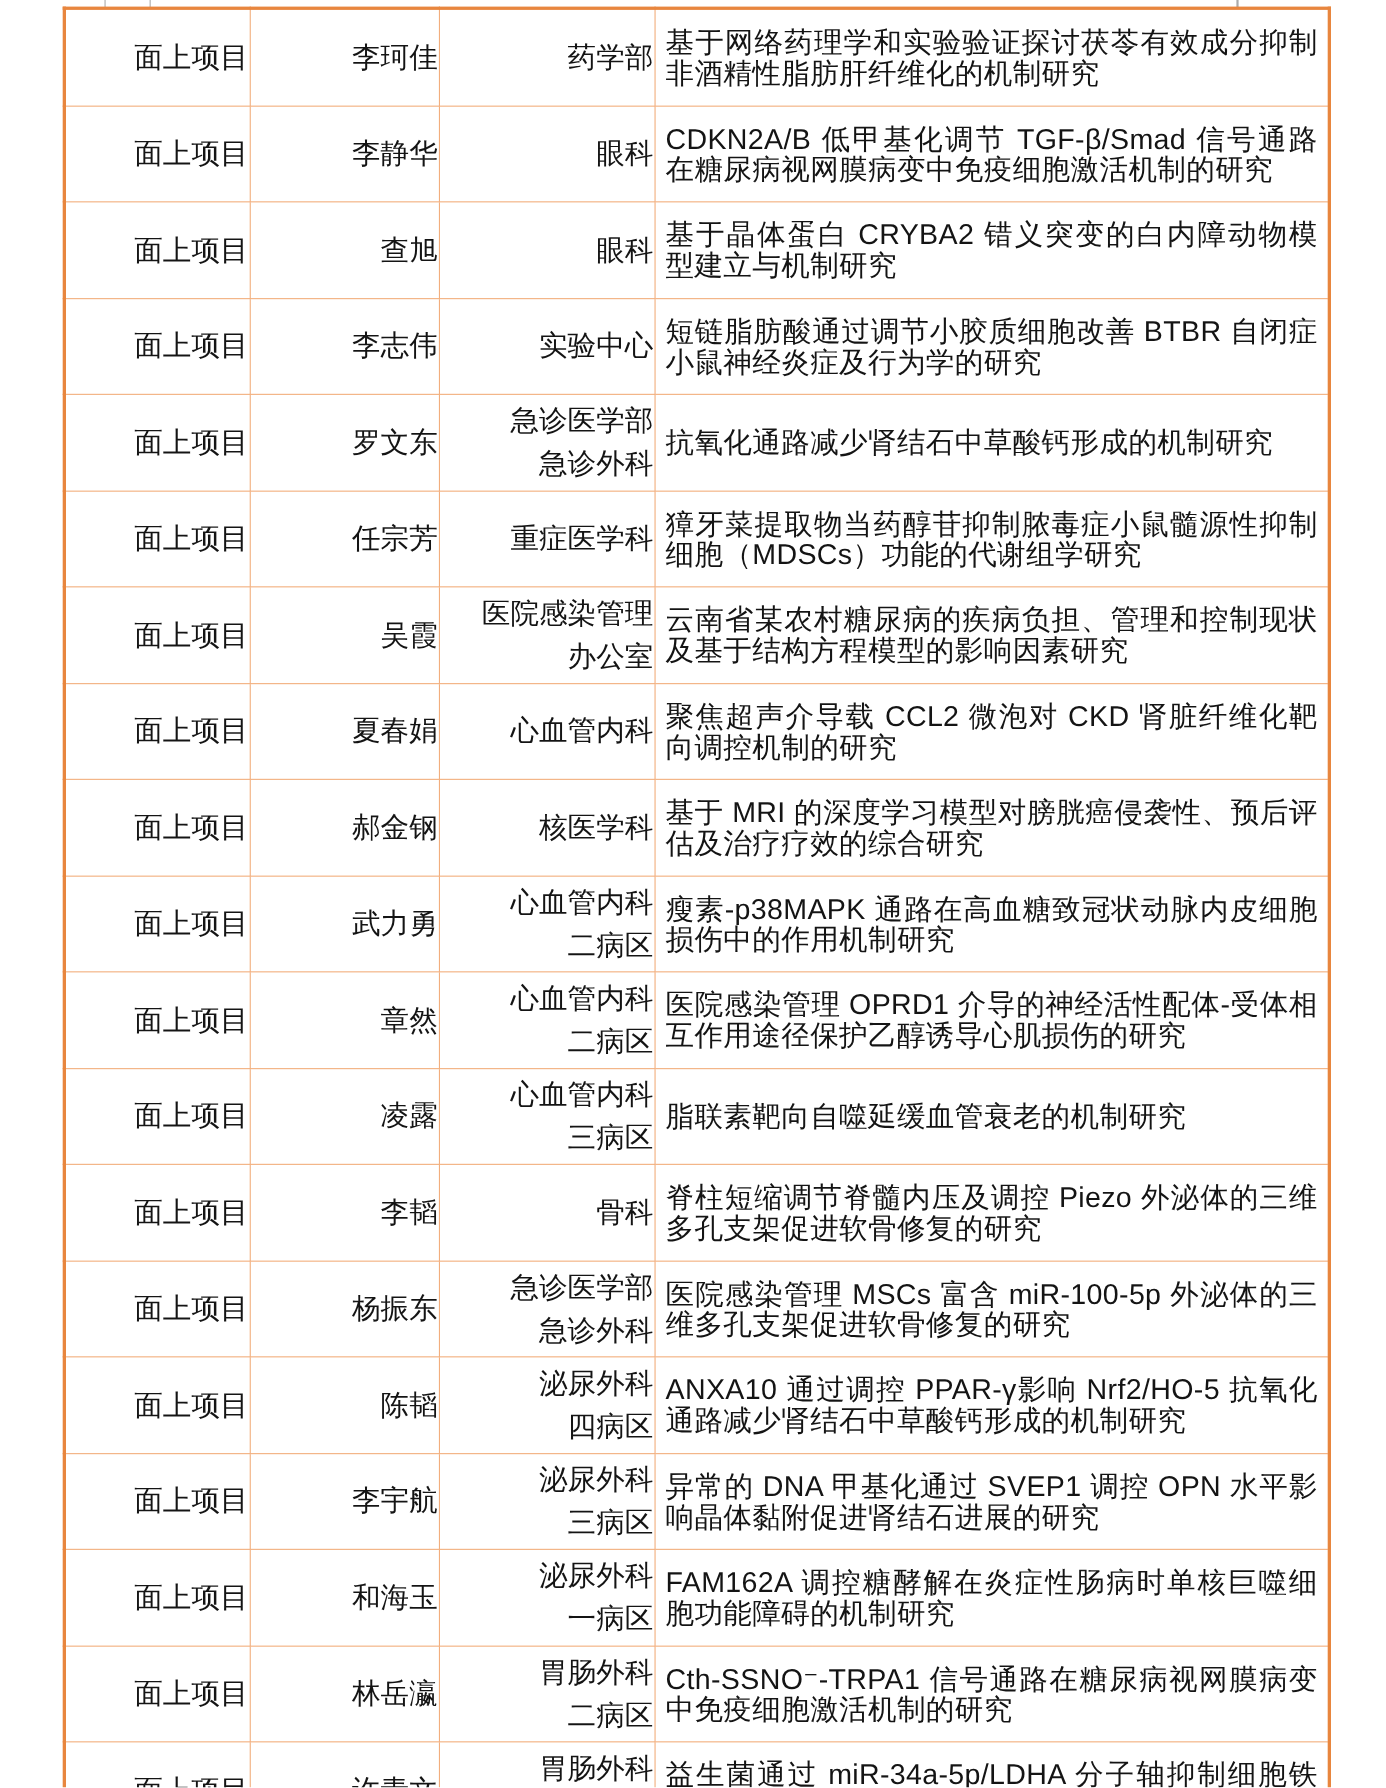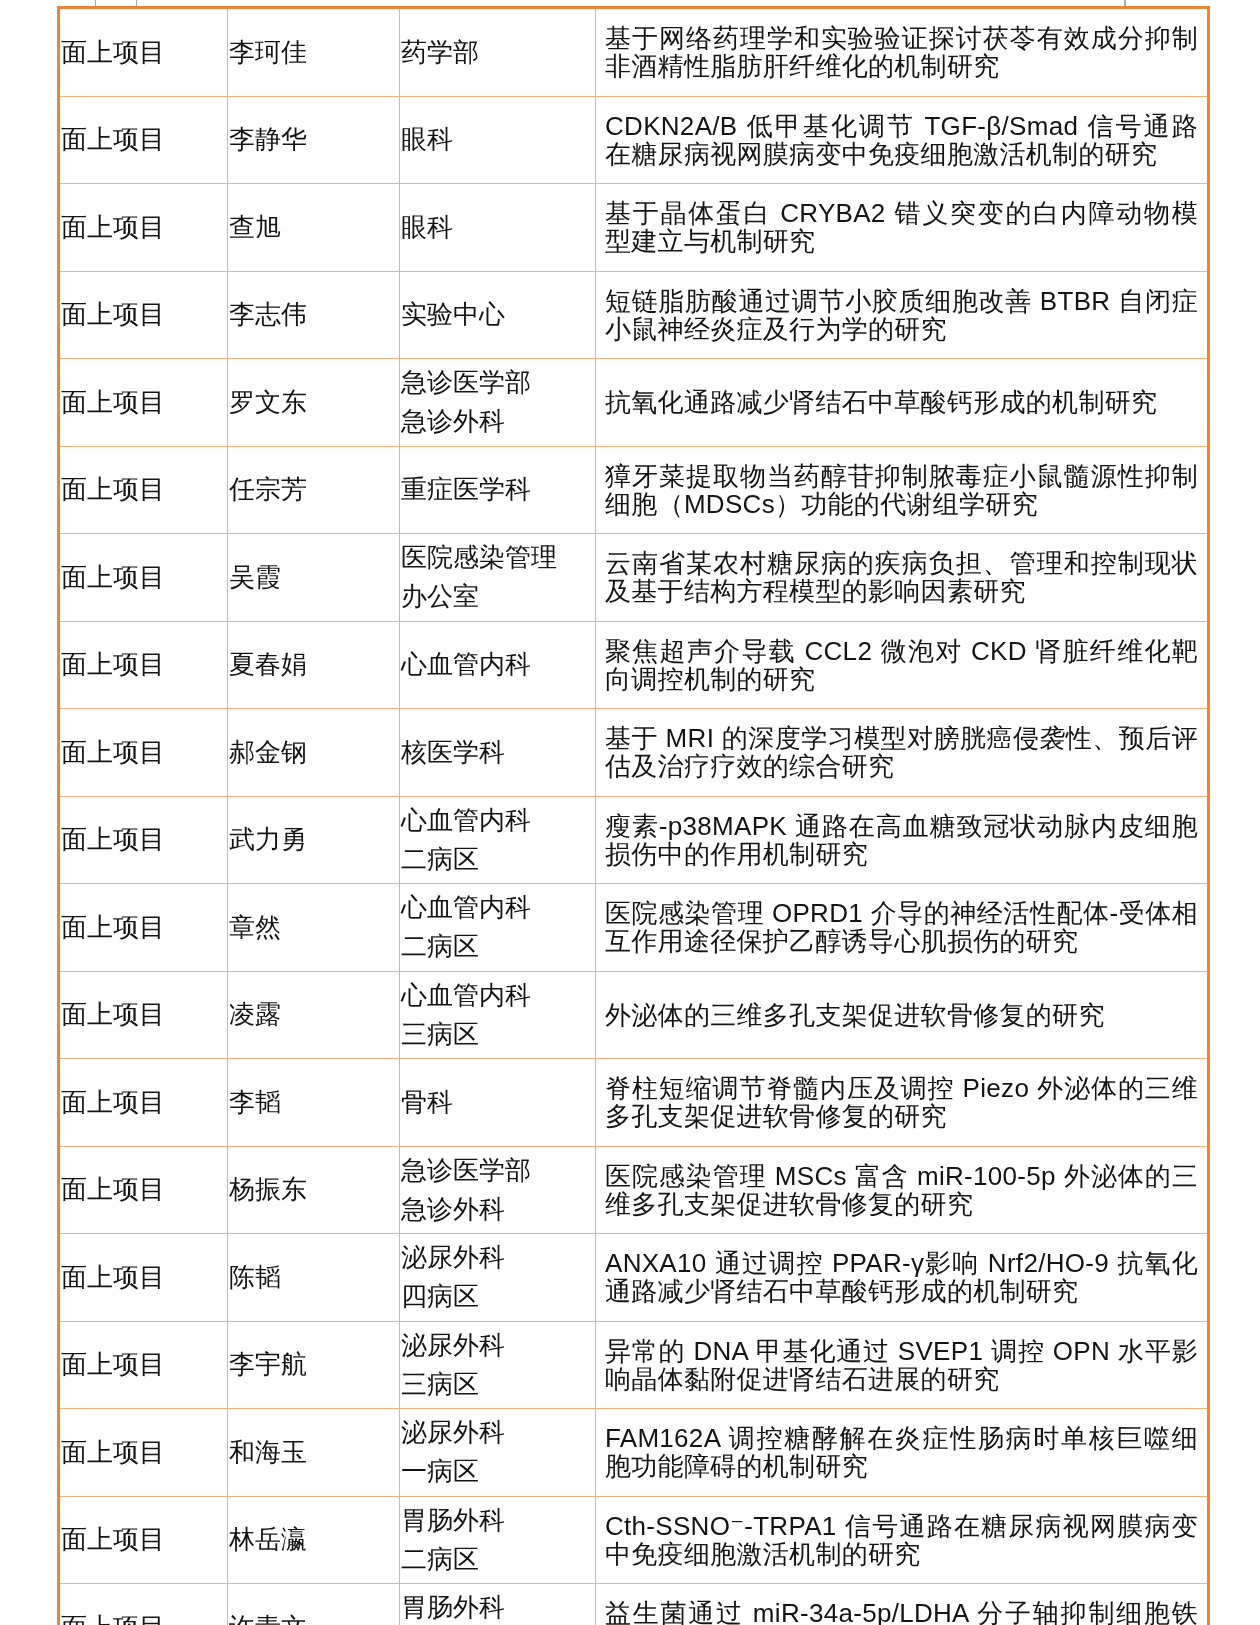--- a/index.html
+++ b/index.html
@@ -32,21 +32,21 @@
     border:3px solid var(--outer-border);
   }
   table.projects td{
     border:1.4px solid var(--inner-border);
     height:84.5px;
     vertical-align:middle;
     font-size:26px;
     color:var(--text-color);
     overflow:hidden;
   }
-  td.c-center{text-align:left;}
+  td.c-center{text-align:right;}
   td.c-dept{white-space:pre-line;line-height:39px;}
   td.c-title{
     text-align:justify;
     line-height:28px;
     padding:0 9px 0 9px;
     letter-spacing:0.3px;
   }
 </style>
 </head>
 <body>
@@ -132,41 +132,41 @@
       <td class="c-center">章然</td>
       <td class="c-center c-dept">心血管内科
 二病区</td>
       <td class="c-title">医院感染管理 OPRD1 介导的神经活性配体-受体相互作用途径保护乙醇诱导心肌损伤的研究</td>
     </tr>
         <tr>
       <td class="c-center">面上项目</td>
       <td class="c-center">凌露</td>
       <td class="c-center c-dept">心血管内科
 三病区</td>
-      <td class="c-title">外泌体的三维多孔支架促进软骨修复的研究</td>
+      <td class="c-title">脂联素靶向自噬延缓血管衰老的机制研究</td>
     </tr>
         <tr>
       <td class="c-center">面上项目</td>
       <td class="c-center">李韬</td>
       <td class="c-center c-dept">骨科</td>
       <td class="c-title">脊柱短缩调节脊髓内压及调控 Piezo 外泌体的三维多孔支架促进软骨修复的研究</td>
     </tr>
         <tr>
       <td class="c-center">面上项目</td>
       <td class="c-center">杨振东</td>
       <td class="c-center c-dept">急诊医学部
 急诊外科</td>
       <td class="c-title">医院感染管理 MSCs 富含 miR-100-5p 外泌体的三维多孔支架促进软骨修复的研究</td>
     </tr>
         <tr>
       <td class="c-center">面上项目</td>
       <td class="c-center">陈韬</td>
       <td class="c-center c-dept">泌尿外科
 四病区</td>
-      <td class="c-title">ANXA10 通过调控 PPAR-γ影响 Nrf2/HO-9 抗氧化通路减少肾结石中草酸钙形成的机制研究</td>
+      <td class="c-title">ANXA10 通过调控 PPAR-γ影响 Nrf2/HO-5 抗氧化通路减少肾结石中草酸钙形成的机制研究</td>
     </tr>
         <tr>
       <td class="c-center">面上项目</td>
       <td class="c-center">李宇航</td>
       <td class="c-center c-dept">泌尿外科
 三病区</td>
       <td class="c-title">异常的 DNA 甲基化通过 SVEP1 调控 OPN 水平影响晶体黏附促进肾结石进展的研究</td>
     </tr>
         <tr>
       <td class="c-center">面上项目</td>

